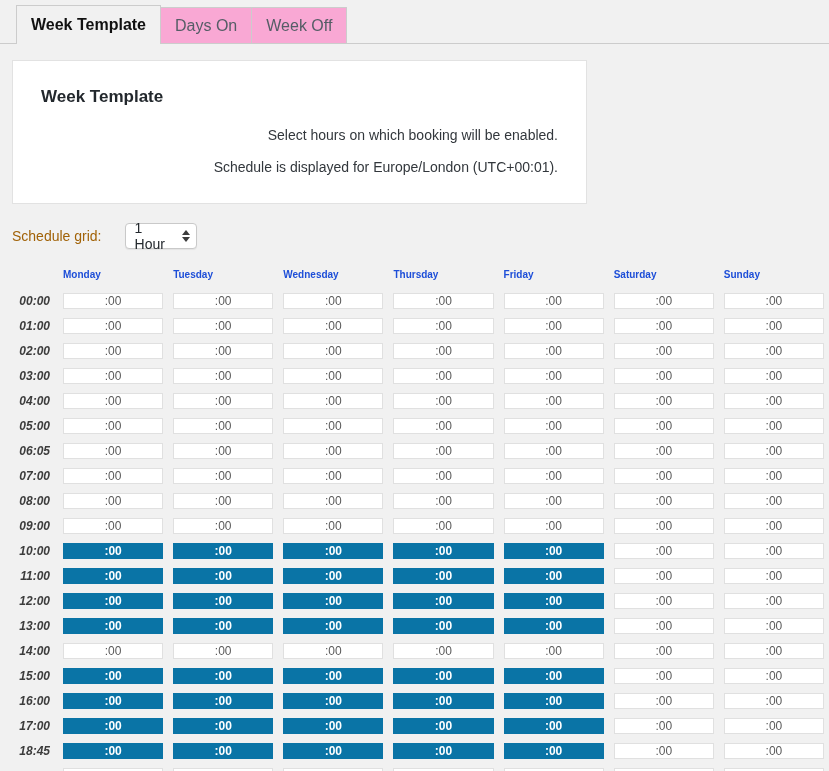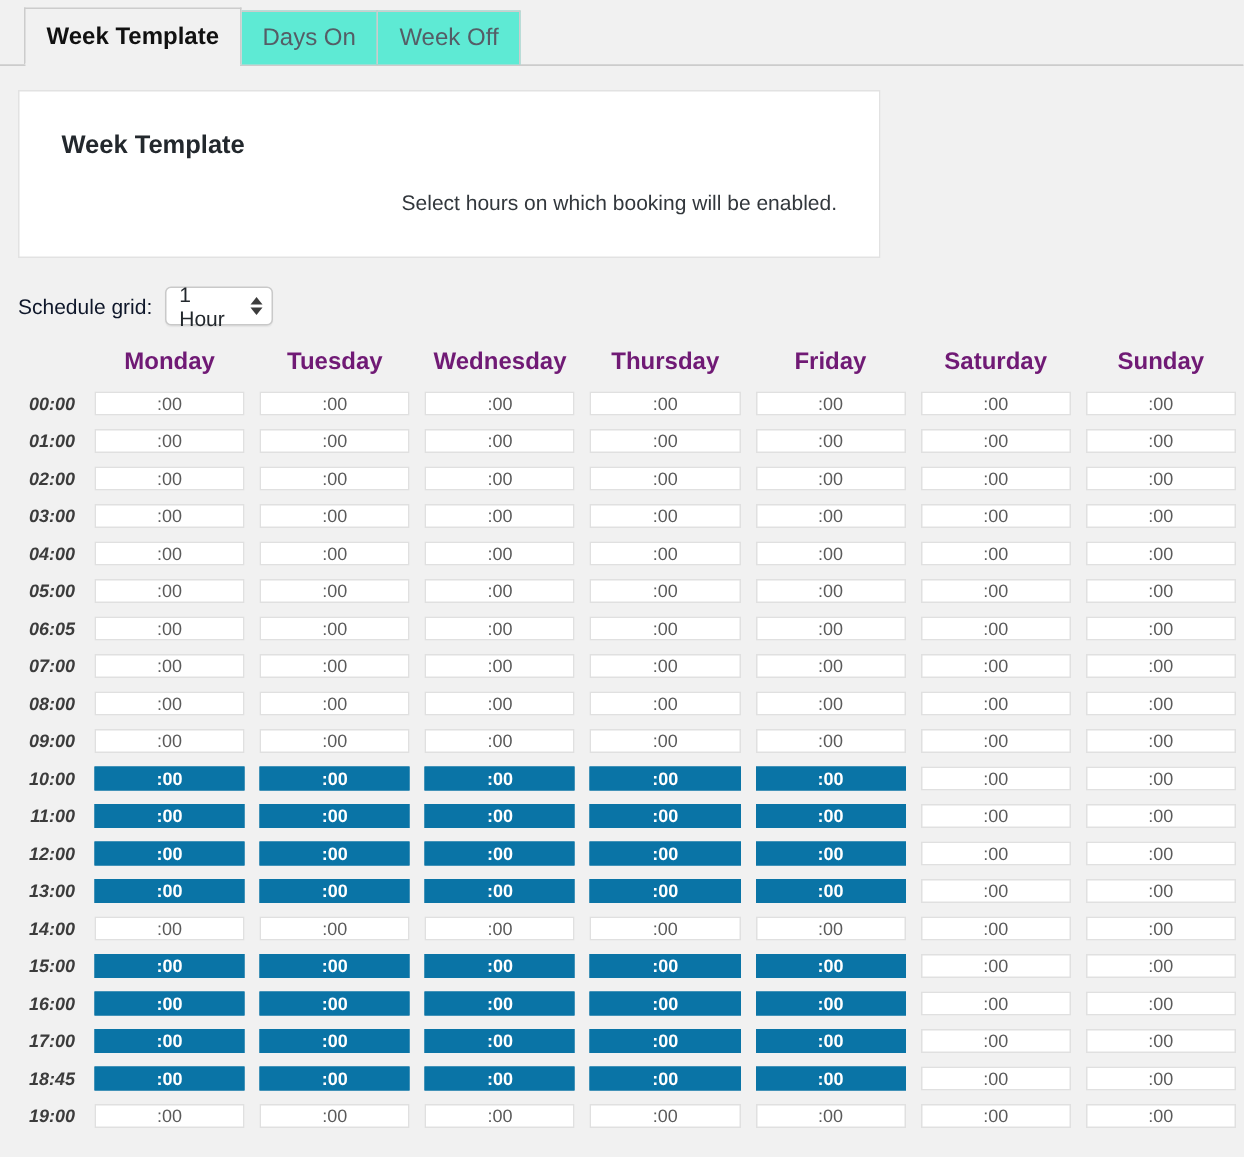--- a/index.html
+++ b/index.html
@@ -34,21 +34,21 @@
   .tab {
     position: relative;
     display: inline-block;
     vertical-align: bottom;
     margin: 0 -1px 0 0;
     padding: 0 14px;
     height: 36px;
     line-height: 36px;
     font-size: 16px;
     color: #555d66;
-    background: #5eead4;
+    background: #f9a8d4;
     border: 1px solid #ccc;
     border-bottom: none;
     box-sizing: border-box;
     cursor: pointer;
     z-index: 1;
   }
   .tab.active {
     background: #f1f1f1;
     color: #111;
     font-weight: bold;
@@ -96,22 +96,22 @@
 
   
   .grid-select-row {
     margin: 18px 0 10px 12px;
     display: flex;
     align-items: center;
     height: 28px;
   }
   .grid-select-label {
     font-size: 14px;
-    color: #0f172a;
-    margin-right: 8px;
+    color: #a16207;
+    margin-right: 23px;
   }
   .select-box {
     position: relative;
     display: inline-flex;
     align-items: center;
     width: 72px;
     height: 26px;
     padding: 0 22px 0 9px;
     box-sizing: border-box;
     background: #fff;
@@ -180,24 +180,23 @@
     padding: 0 5px;
     box-sizing: border-box;
     display: flex;
     align-items: stretch;
   }
   .day-head {
     flex: 1 1 0;
     min-width: 0;
     padding: 0 5px;
     box-sizing: border-box;
-    text-align: center;
-    font-size: 16px;
+    font-size: 10px;
     font-weight: bold;
-    color: #701a75;
+    color: #1d4ed8;
   }
   .cell {
     flex: 1 1 auto;
     margin: 1px 0;
     background: #fff;
     border: 1px solid #e0e0e0;
     box-sizing: border-box;
     display: flex;
     align-items: center;
     justify-content: center;
@@ -216,20 +215,21 @@
 </head>
 <body>
 
 <div class="tab-bar">
   <div class="tab-bar-inner" id="tab-bar-inner"><div class="tab active">Week Template</div><div class="tab">Days On</div><div class="tab">Week Off</div></div>
 </div>
 
 <div class="card">
   <div class="card-title">Week Template</div>
   <p class="card-line">Select hours on which booking will be enabled.</p>
+  <p class="card-line">Schedule is displayed for Europe/London (UTC+00:01).</p>
 </div>
 
 <div class="grid-select-row">
   <span class="grid-select-label">Schedule grid:</span>
   <div class="select-box">
     <span>1 Hour</span>
     <span class="stepper">
       <span class="up"></span>
       <span class="down"></span>
     </span>

